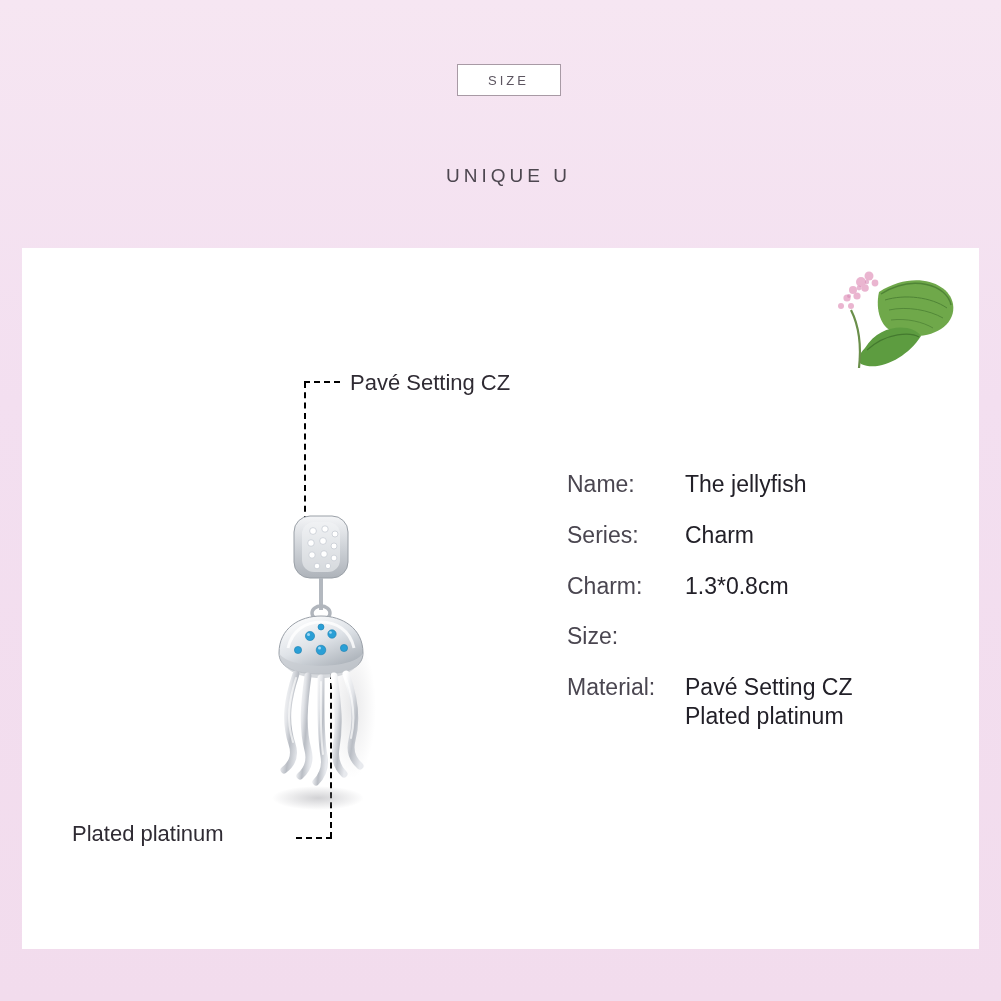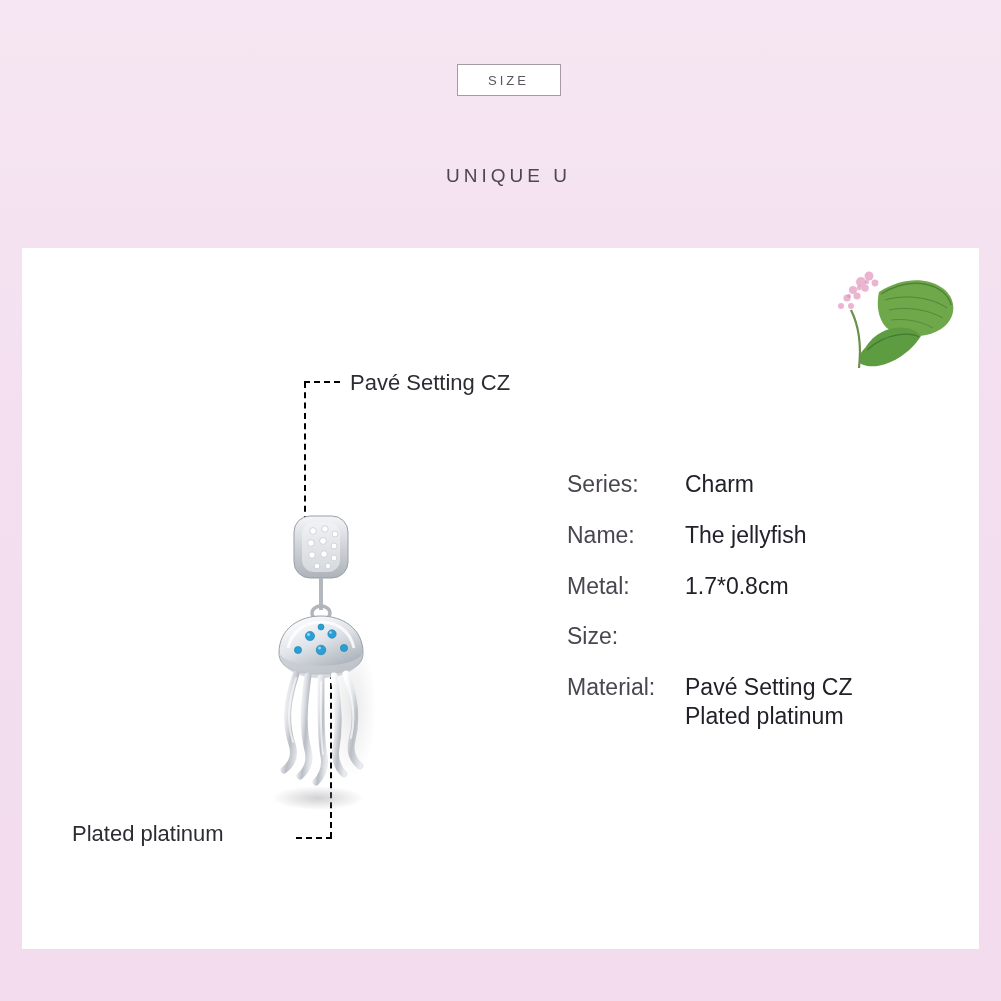--- a/index.html
+++ b/index.html
@@ -302,30 +302,30 @@
         <g fill="none" stroke="#ffffff" stroke-width="2" stroke-linecap="round" opacity="0.65">
           <path d="M74 180 C67 202 64 222 71 244"></path>
           <path d="M99 184 C99 212 98 236 101 256"></path>
           <path d="M124 180 C131 200 134 220 129 240"></path>
         </g>
       </svg>
     </div>
 
     <div class="specs">
       <div class="spec-row">
+        <div class="spec-key">Name:</div>
+        <div class="spec-val">The jellyfish</div>
+      </div>
+      <div class="spec-row">
         <div class="spec-key">Series:</div>
         <div class="spec-val">Charm</div>
       </div>
       <div class="spec-row">
-        <div class="spec-key">Name:</div>
-        <div class="spec-val">The jellyfish</div>
-      </div>
-      <div class="spec-row">
-        <div class="spec-key">Metal:</div>
-        <div class="spec-val">1.7*0.8cm</div>
+        <div class="spec-key">Charm:</div>
+        <div class="spec-val">1.3*0.8cm</div>
       </div>
       <div class="spec-row">
         <div class="spec-key">Size:</div>
       </div>
       <div class="spec-row">
         <div class="spec-key">Material:</div>
         <div class="spec-val">Pavé Setting CZ
 Plated platinum</div>
       </div>
     </div>

